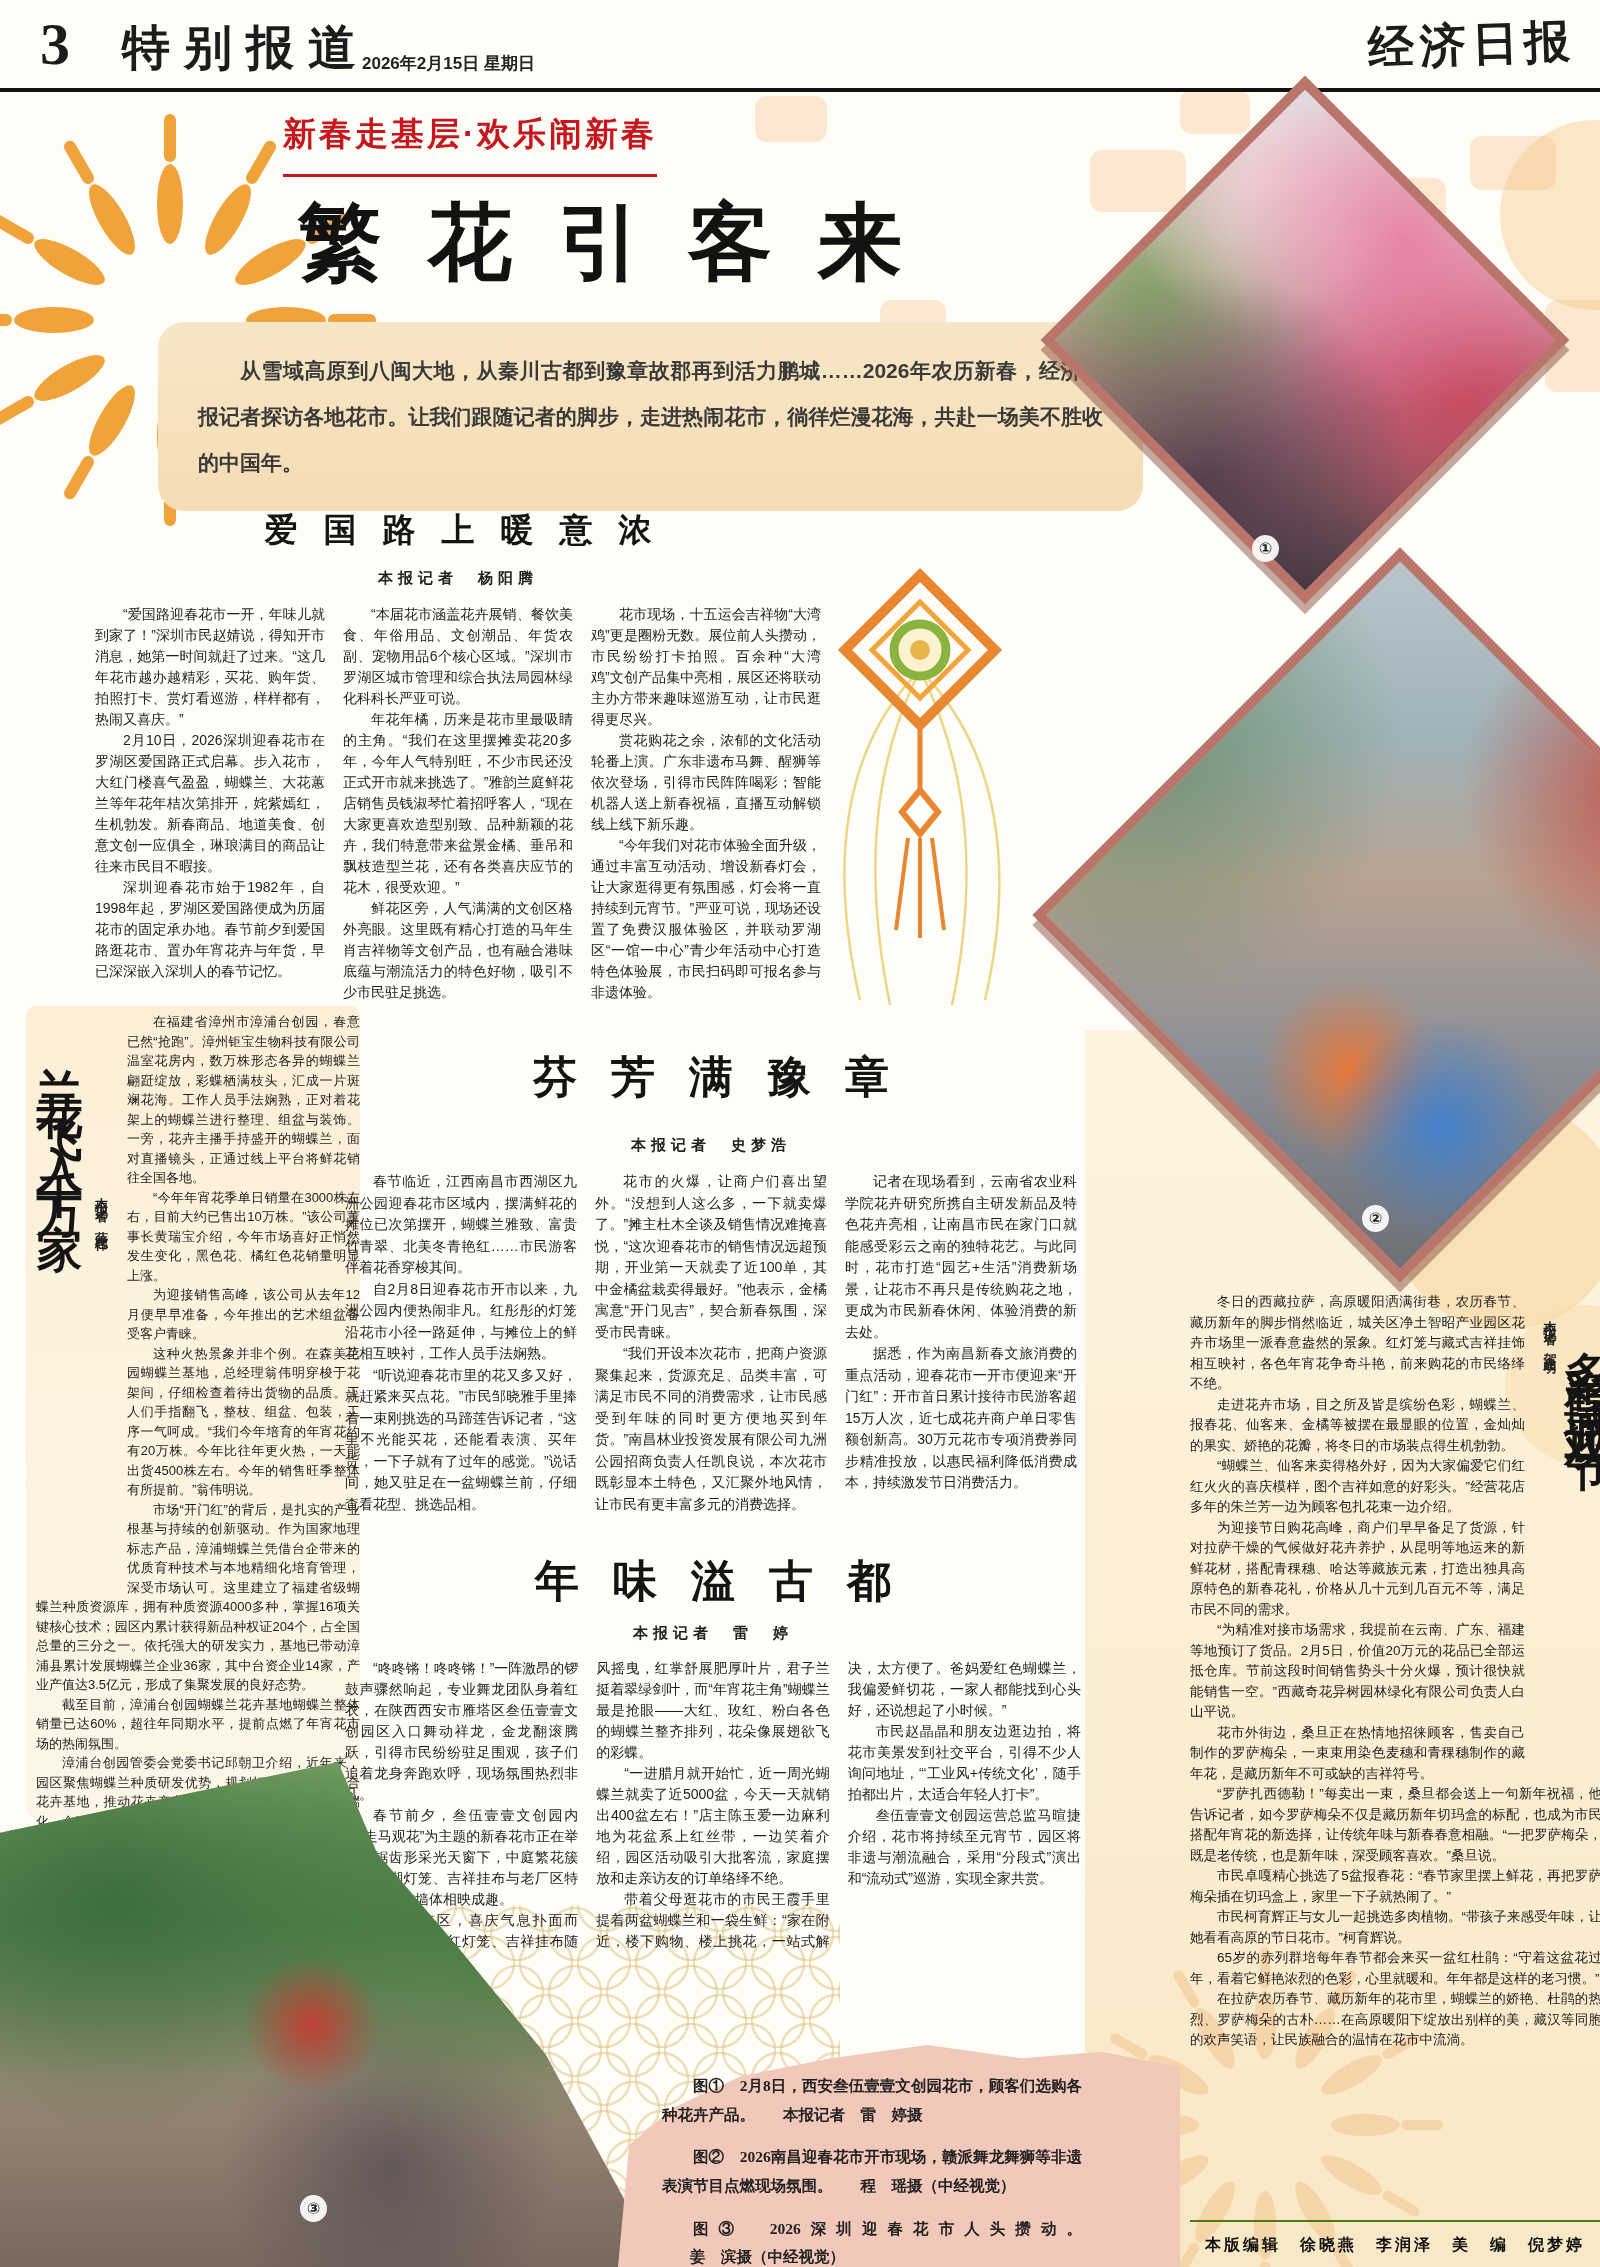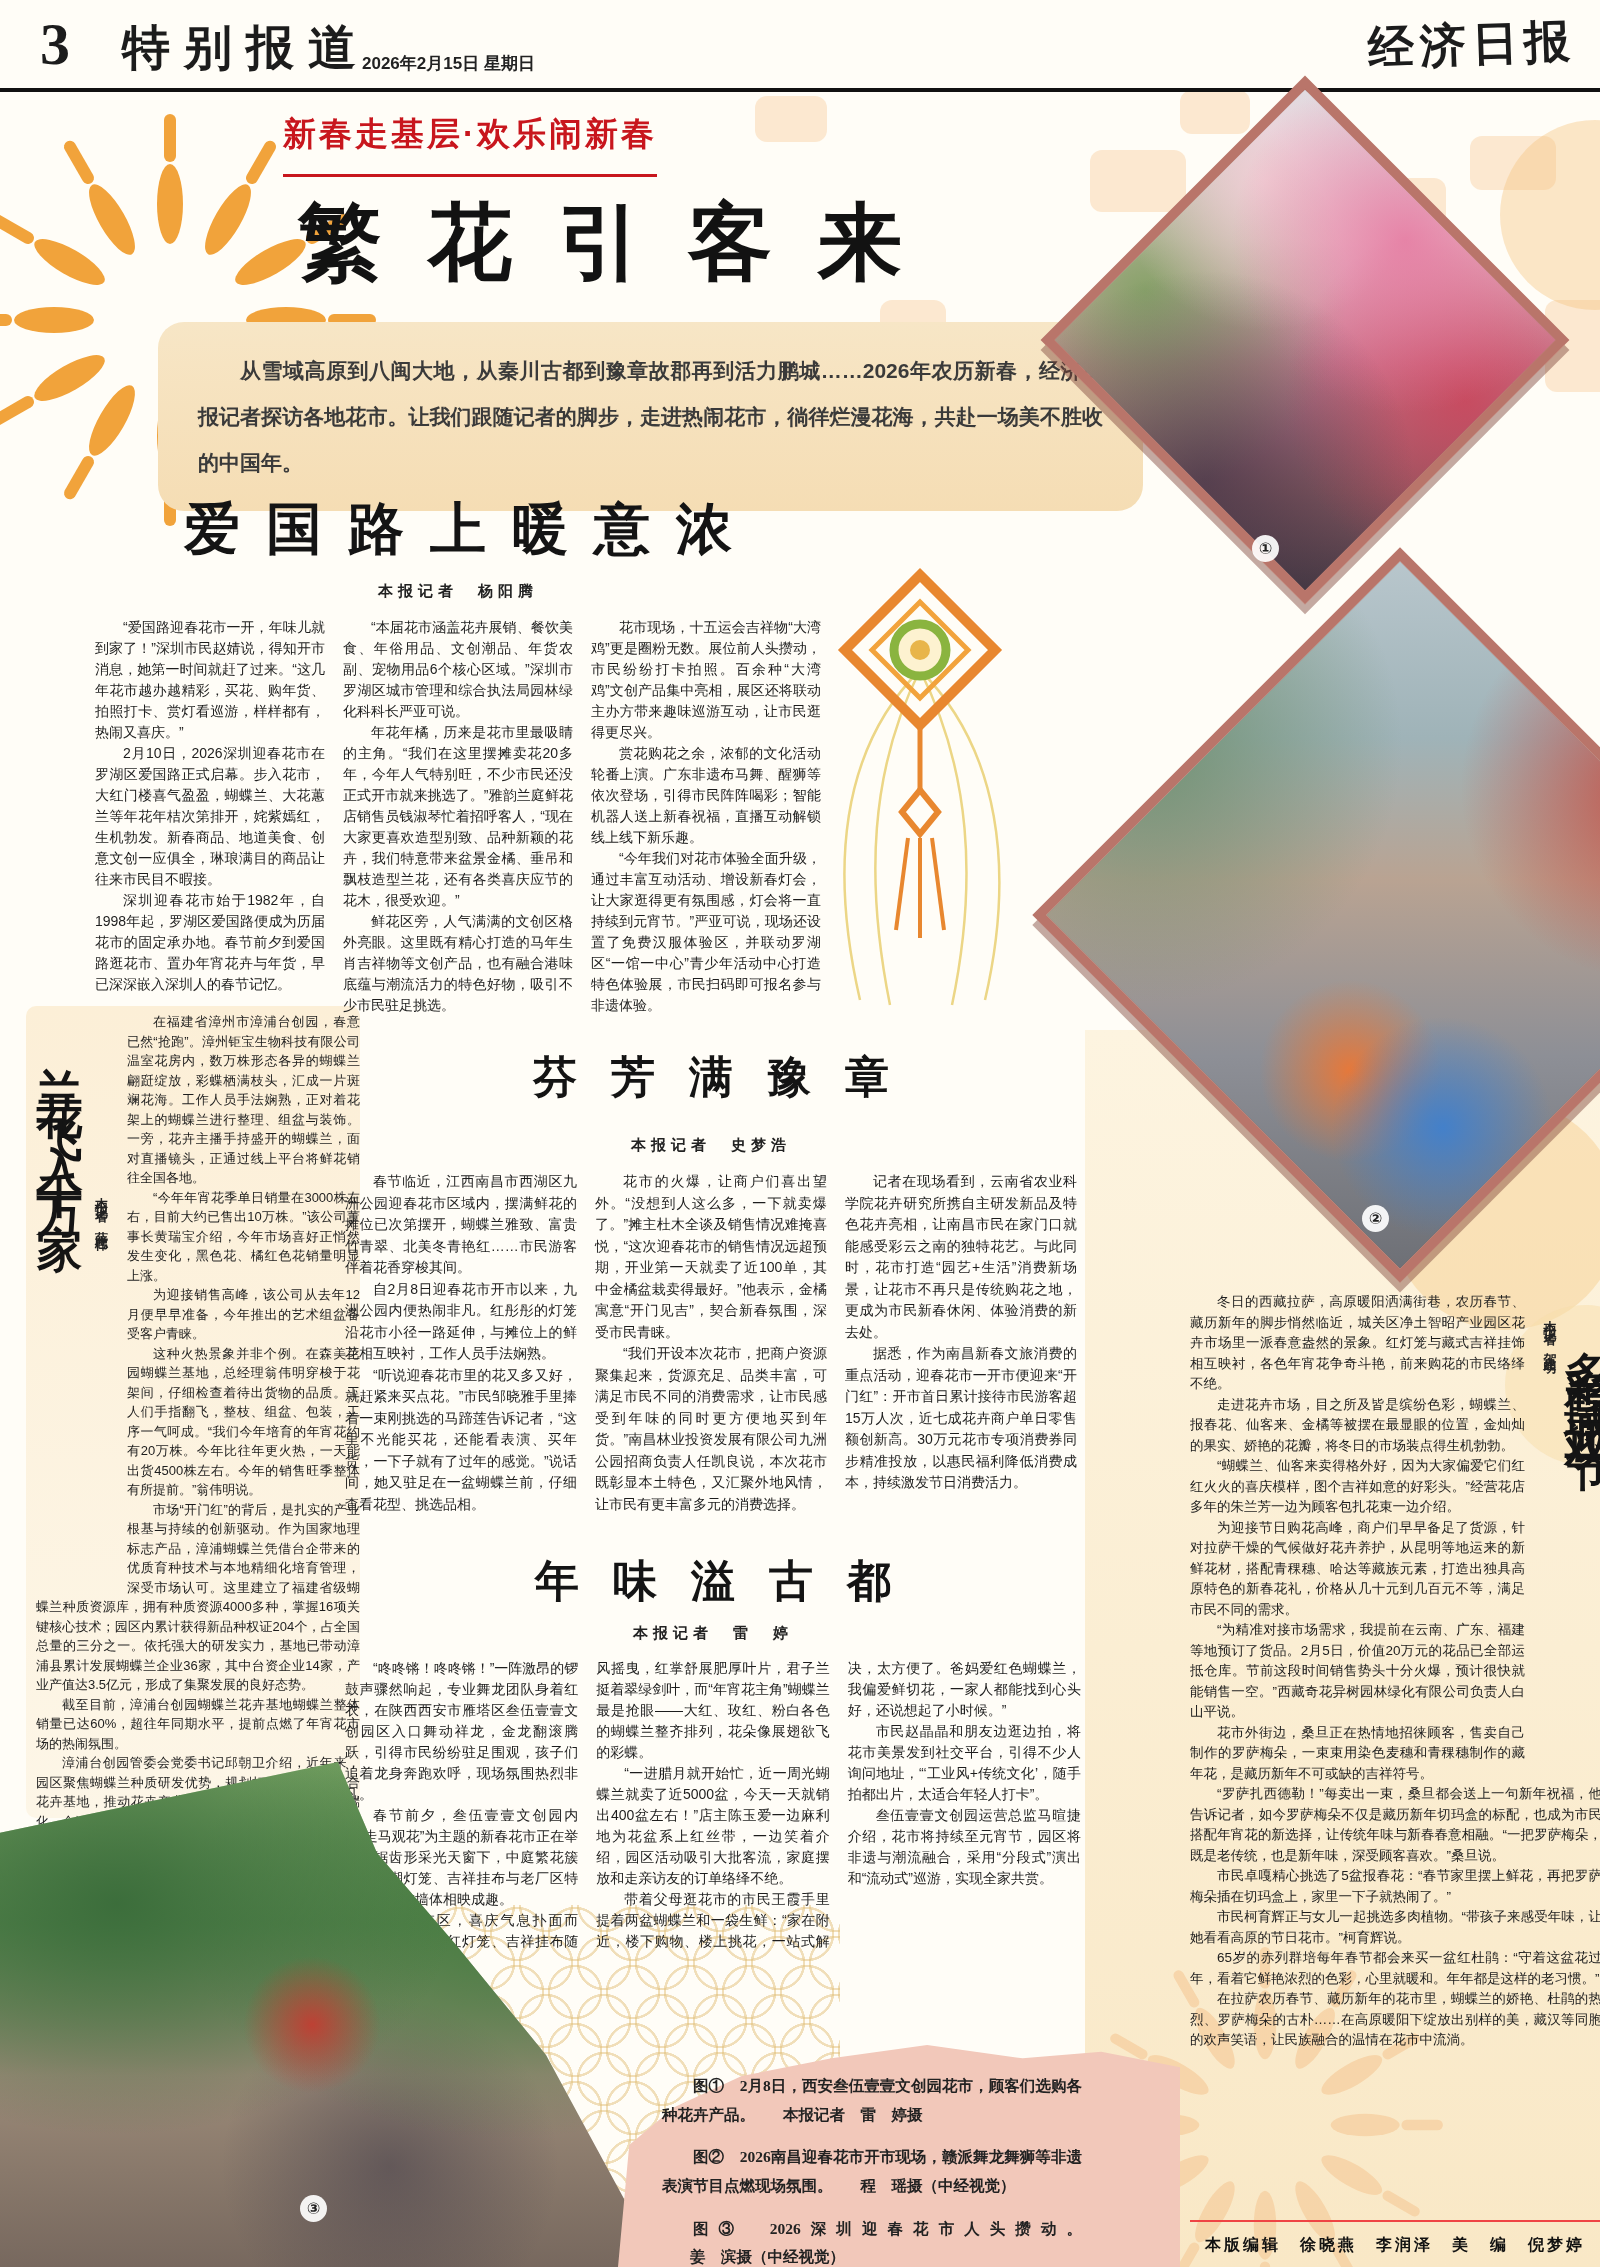--- a/index.html
+++ b/index.html
@@ -67,21 +67,21 @@
     border-radius:26px;font-size:21px;line-height:2.2;font-weight:600;color:#3a3a3a;text-align:justify;text-indent:2em;}
   .vtitle{writing-mode:vertical-rl;font-family:"Liberation Serif",serif;font-weight:900;color:#141414;}
   .vbyline{writing-mode:vertical-rl;font-family:"Liberation Serif",serif;font-weight:600;font-size:13px;letter-spacing:4px;color:#222;}
   .tblock-l{float:left;display:flex;flex-direction:row;margin-right:16px;}
   .tblock-r{float:right;display:flex;flex-direction:row;margin-left:14px;}
   
   .caption-box{left:662px;top:2072px;width:420px;z-index:45;}
   .cap{font-family:"Liberation Serif",serif;font-weight:600;font-size:15.5px;line-height:1.85;
     color:#222;text-align:justify;margin:0 0 14px 0;text-indent:2em;}
   .cap .credit{margin-left:28px;white-space:nowrap;}
-  .footer{left:1190px;top:2220px;width:410px;border-top:2px solid #ef4444;padding-top:13px;z-index:46;
+  .footer{left:1190px;top:2220px;width:410px;border-top:2px solid #4d7c0f;padding-top:13px;z-index:46;
     font-family:"Liberation Serif",serif;font-weight:700;font-size:16px;letter-spacing:3px;text-align:center;color:#111;}
   svg{display:block;}
 </style>
 </head>
 <body>
 
 <div class="abs left-cream"></div>
 <div class="abs right-cream"></div>
 <div class="abs sq" style="left:755px;top:96px;width:72px;height:46px;"></div>
 <div class="abs sq" style="left:880px;top:300px;width:66px;height:48px;"></div>
@@ -175,21 +175,21 @@
   <line x1="120" y1="185" x2="120" y2="250" stroke="#e8872f" stroke-width="5"></line>
   <path d="M120 250 L138 272 L120 294 L102 272 Z" fill="none" stroke="#e8872f" stroke-width="6"></path>
   <g stroke="#e8872f" stroke-width="4">
     <line x1="108" y1="298" x2="96" y2="390"></line>
       <line x1="120" y1="298" x2="120" y2="398"></line>
       <line x1="132" y1="298" x2="144" y2="390"></line>
   </g>
 </svg>
 
 <section class="abs" style="left:95px;top:492px;width:726px;">
-  <h2 class="a-title" style="font-size:56px;letter-spacing:26px;text-indent:26px;margin:0;">爱国路上暖意浓</h2>
+  <h2 class="a-title" style="font-size:33px;letter-spacing:26px;text-indent:26px;margin:16px;">爱国路上暖意浓</h2>
   <div class="byline" style="font-size:15px;letter-spacing:5px;margin-top:14px;">本报记者　杨阳腾</div>
   <div class="bodytext cols3" style="margin-top:16px;height:406px;font-size:14px;line-height:21px;">
       <p>“爱国路迎春花市一开，年味儿就到家了！”深圳市民赵婧说，得知开市消息，她第一时间就赶了过来。“这几年花市越办越精彩，买花、购年货、拍照打卡、赏灯看巡游，样样都有，热闹又喜庆。”</p>
       <p>2月10日，2026深圳迎春花市在罗湖区爱国路正式启幕。步入花市，大红门楼喜气盈盈，蝴蝶兰、大花蕙兰等年花年桔次第排开，姹紫嫣红，生机勃发。新春商品、地道美食、创意文创一应俱全，琳琅满目的商品让往来市民目不暇接。</p>
       <p>深圳迎春花市始于1982年，自1998年起，罗湖区爱国路便成为历届花市的固定承办地。春节前夕到爱国路逛花市、置办年宵花卉与年货，早已深深嵌入深圳人的春节记忆。</p>
       <p>“本届花市涵盖花卉展销、餐饮美食、年俗用品、文创潮品、年货农副、宠物用品6个核心区域。”深圳市罗湖区城市管理和综合执法局园林绿化科科长严亚可说。</p>
       <p>年花年橘，历来是花市里最吸睛的主角。“我们在这里摆摊卖花20多年，今年人气特别旺，不少市民还没正式开市就来挑选了。”雅韵兰庭鲜花店销售员钱淑琴忙着招呼客人，“现在大家更喜欢造型别致、品种新颖的花卉，我们特意带来盆景金橘、垂吊和飘枝造型兰花，还有各类喜庆应节的花木，很受欢迎。”</p>
       <p>鲜花区旁，人气满满的文创区格外亮眼。这里既有精心打造的马年生肖吉祥物等文创产品，也有融合港味底蕴与潮流活力的特色好物，吸引不少市民驻足挑选。</p>
       <p>花市现场，十五运会吉祥物“大湾鸡”更是圈粉无数。展位前人头攒动，市民纷纷打卡拍照。百余种“大湾鸡”文创产品集中亮相，展区还将联动主办方带来趣味巡游互动，让市民逛得更尽兴。</p>
       <p>赏花购花之余，浓郁的文化活动轮番上演。广东非遗布马舞、醒狮等依次登场，引得市民阵阵喝彩；智能机器人送上新春祝福，直播互动解锁线上线下新乐趣。</p>

